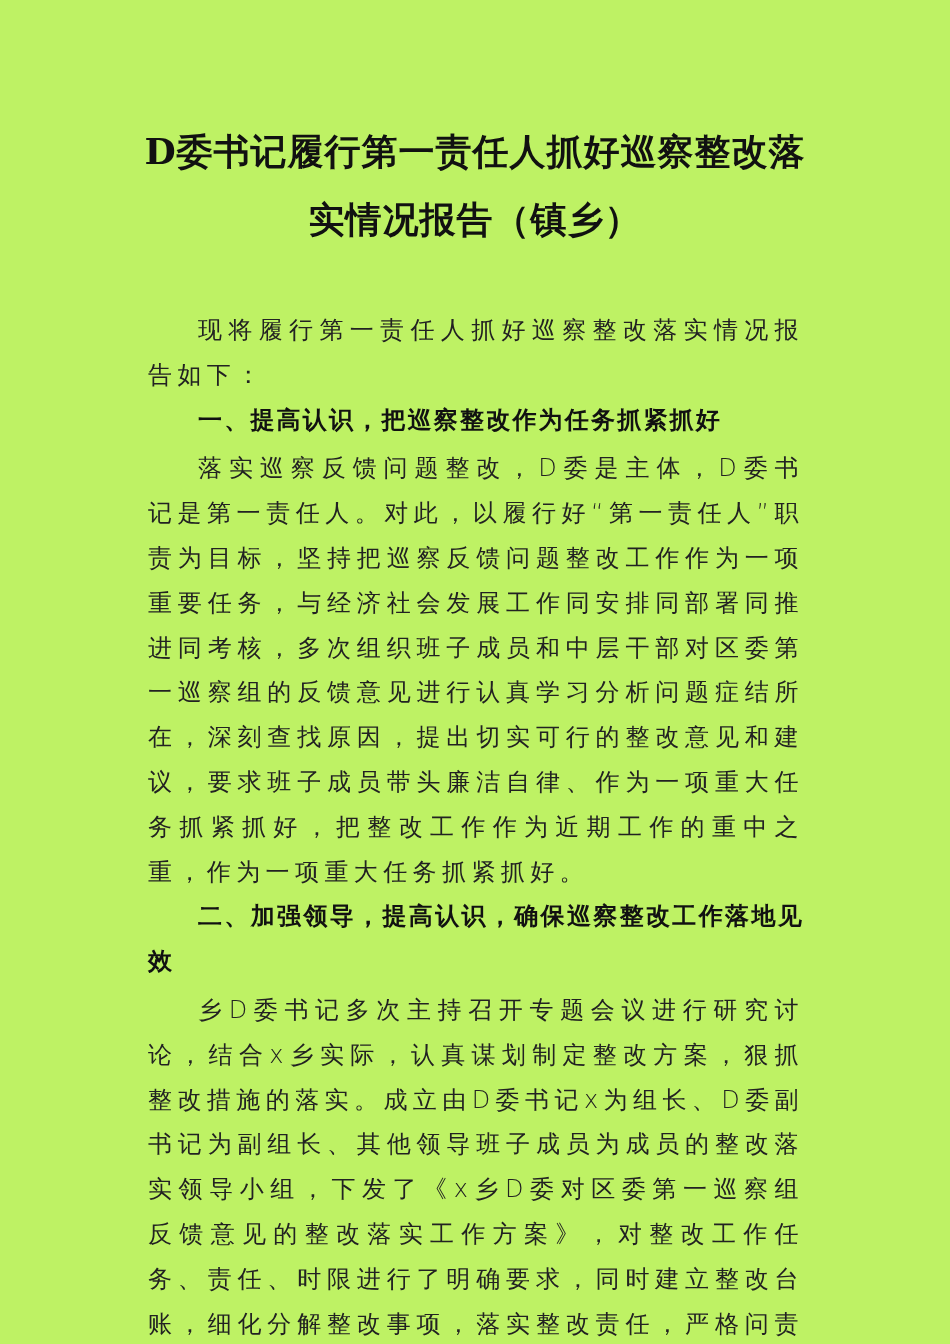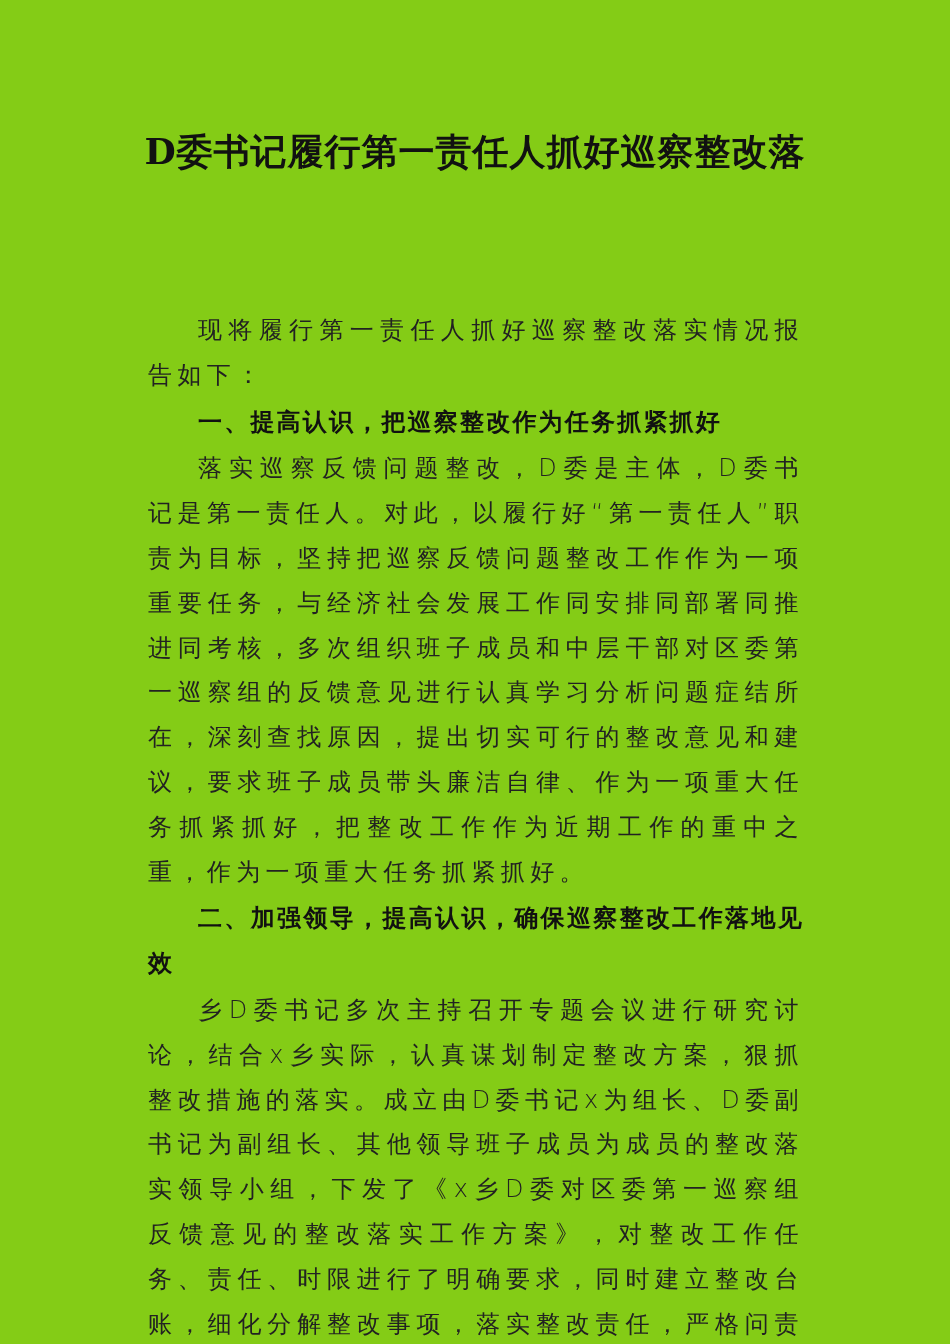--- a/index.html
+++ b/index.html
@@ -1,42 +1,43 @@
 <!DOCTYPE html>
 <html><head>
 <meta charset="utf-8">
 <style>
   html, body { margin: 0; padding: 0; background: #ffffff; }
   body { width: 950px; height: 1344px; position: relative; overflow: hidden; }
   .page {
     position: absolute; left: 0; top: 0; width: 950px; height: 1344px;
-    background: #84cc16; color: #111;
+    background: #bef264; color: #111;
   }
   .title {
     position: absolute; left: 0; width: 950px; text-align: center;
     font-family: "DejaVu Serif", "Liberation Serif", serif;
     font-size: 36px; font-weight: bold; letter-spacing: 1px; color: #111;
   }
   .t1 { top: 128px; left: 0; width: 950px; }
   .t2 { top: 196px; }
   .body {
     position: absolute; left: 146px; width: 660px; top: 306px;
     font-family: "DejaVu Sans", "Liberation Sans", sans-serif;
     font-size: 24px; line-height: 44.8px; color: #222;
     text-align: justify; letter-spacing: 5.2px;
   }
   .body p { margin: 2px; text-indent: 50px; }
-  .body p.h { font-weight: bold; letter-spacing: 2.2px; color: #111; }
+  .body p.h { font-weight: bold; letter-spacing: 2.2px; color: #111; font-family: Liberation Mono, monospace; }
   .body p.b { font-weight: normal; letter-spacing: 5.4px; font-weight: 300; }
 </style>
 </head>
 <body>
 
 <div class="page">
   <div class="title t1">D委书记履行第一责任人抓好巡察整改落</div>
+  <div class="title t2">实情况报告（镇乡）</div>
 
   <div class="body">
     <p class="b">现将履行第一责任人抓好巡察整改落实情况报告如下：</p>
     <p class="h">一、提高认识，把巡察整改作为任务抓紧抓好</p>
     <p class="b">落实巡察反馈问题整改，D委是主体，D委书记是第一责任人。对此，以履行好“第一责任人”职责为目标，坚持把巡察反馈问题整改工作作为一项重要任务，与经济社会发展工作同安排同部署同推进同考核，多次组织班子成员和中层干部对区委第一巡察组的反馈意见进行认真学习分析问题症结所在，深刻查找原因，提出切实可行的整改意见和建议，要求班子成员带头廉洁自律、作为一项重大任务抓紧抓好，把整改工作作为近期工作的重中之重，作为一项重大任务抓紧抓好。</p>
     <p class="h">二、加强领导，提高认识，确保巡察整改工作落地见效</p>
     <p class="b">乡D委书记多次主持召开专题会议进行研究讨论，结合x乡实际，认真谋划制定整改方案，狠抓整改措施的落实。成立由D委书记x为组长、D委副书记为副组长、其他领导班子成员为成员的整改落实领导小组，下发了《x乡D委对区委第一巡察组反馈意见的整改落实工作方案》，对整改工作任务、责任、时限进行了明确要求，同时建立整改台账，细化分解整改事项，落实整改责任，严格问责制</p>
   </div>
 </div>
 

